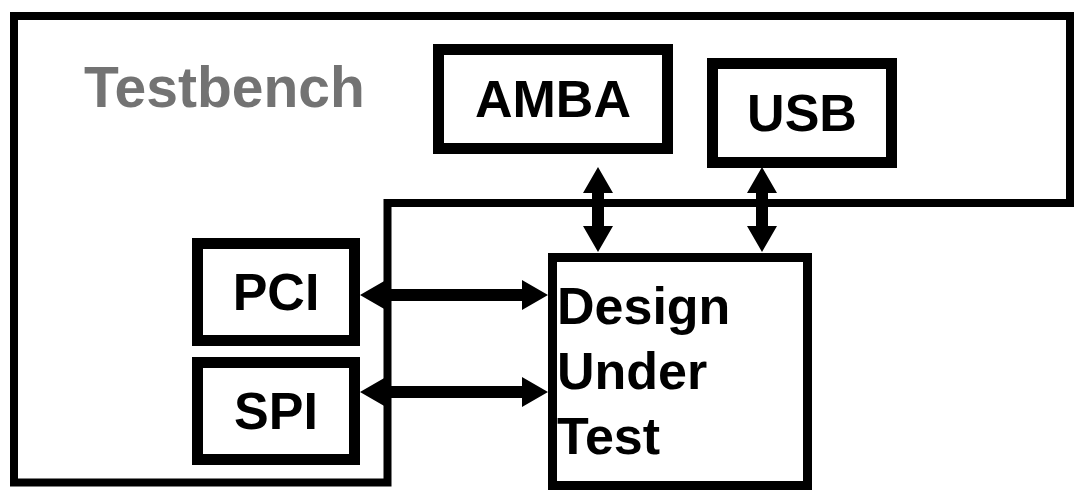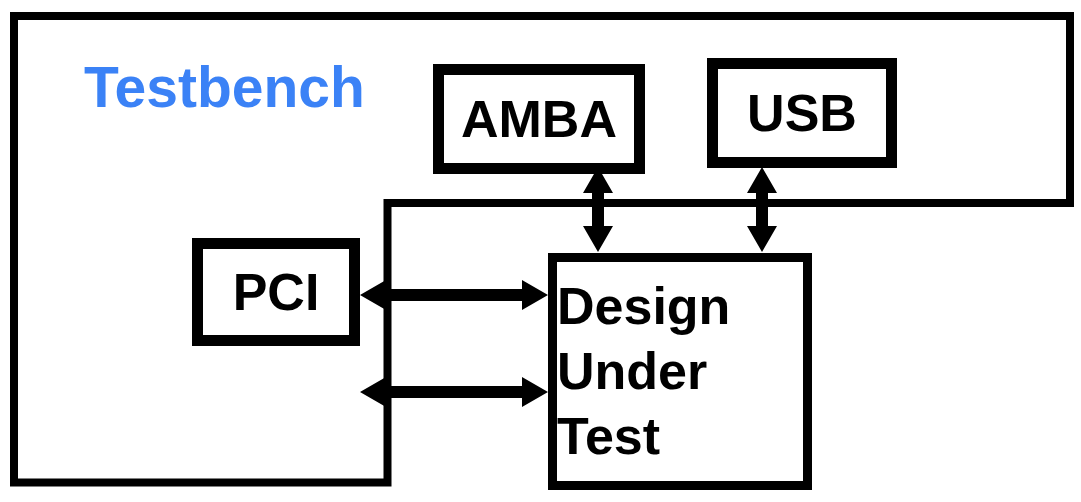--- a/index.html
+++ b/index.html
@@ -27,38 +27,38 @@
     border: 11px solid #000000;
     background: #ffffff;
     display: flex;
     align-items: center;
     justify-content: center;
     font-weight: bold;
     font-size: 52px;
     letter-spacing: 0px;
     color: #000000;
   }
-  #block-amba { left: 433px; top: 64px;  width: 212px; height: 110px; text-align: center; }
+  #block-amba { left: 433px; top: 44px;  width: 240px; height: 110px; text-align: center; }
   #block-usb  { left: 707px; top: 58px;  width: 190px; height: 110px; }
   #block-pci  { left: 192px; top: 238px; width: 168px; height: 108px; }
   #block-spi  { left: 192px; top: 357px; width: 168px; height: 108px; }
   #block-dut  {
     left: 548px; top: 253px; width: 264px; height: 237px;
     border-width: 9px;
     text-align: left;
     line-height: 65px;
   }
   #block-dut .block-label { width: 100%; }
   #testbench-label {
     position: absolute;
     left: 84px;
     top: 54px;
     font-weight: bold;
     font-size: 57px;
-    color: #3b82f6;
+    color: #737373;
     white-space: nowrap;
   }
 </style>
 </head>
 <body>
 
 <div id="canvas">
 
   <svg id="diagram-svg" width="1081" height="502" viewBox="0 0 1081 502">
 
@@ -80,18 +80,21 @@
   </div>
 
   <div class="block" id="block-pci">
     <span class="block-label">PCI</span>
   </div>
 
   <div class="block" id="block-usb">
     <span class="block-label">USB</span>
   </div>
 
+  <div class="block" id="block-spi">
+    <span class="block-label">SPI</span>
+  </div>
 
   <div class="block" id="block-dut">
     <span class="block-label">Design Under Test</span>
   </div>
 
 </div>
 
 </body></html>

